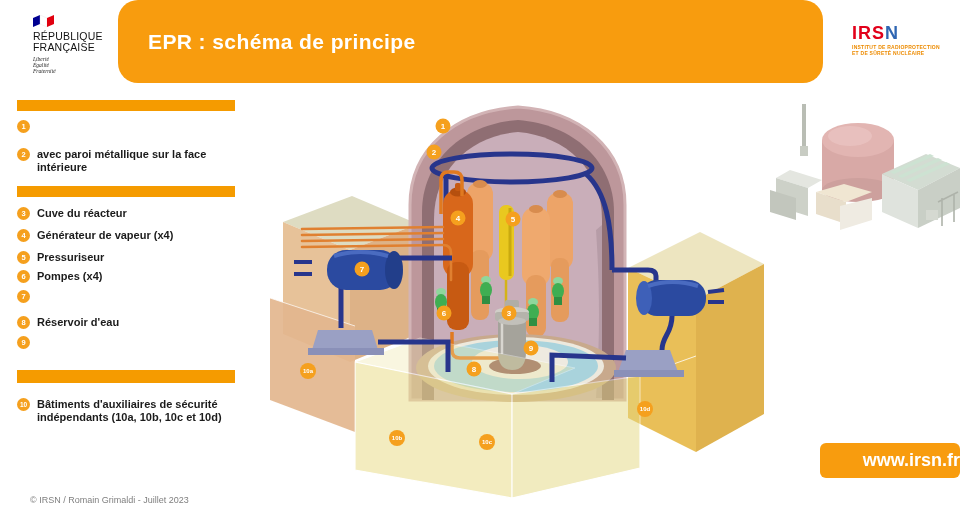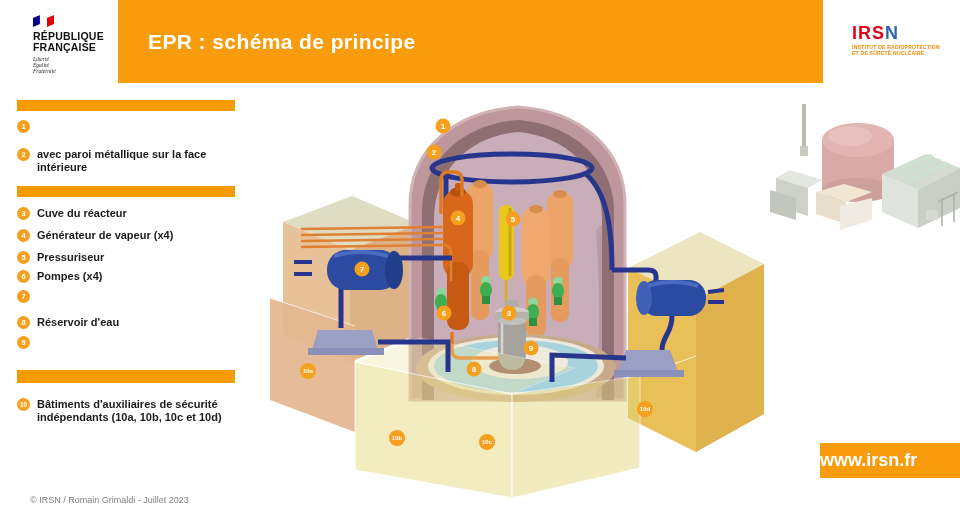--- a/index.html
+++ b/index.html
@@ -1,26 +1,26 @@
 <!DOCTYPE html>
 <html><head>
 <meta charset="utf-8">
 <style>
   html,body{margin:0;padding:0;}
   body{width:960px;height:509px;position:relative;background:#fff;overflow:hidden;
        font-family:"Liberation Sans",sans-serif;-webkit-font-smoothing:antialiased;}
 
   
   .banner{position:absolute;left:118px;top:0;width:705px;height:83px;background:#F89C0E;
-          display:flex;align-items:center;}
+          display:flex;align-items:center;border-radius:20px;}
   .banner h1{margin:0 0 0 30px;color:#fff;font-size:21px;font-weight:600;letter-spacing:.4px;}
 
   .marianne{position:absolute;left:33px;top:15px;}
   .flag{display:block;margin-bottom:3px;}
-  .rf-name{font-size:10.5px;font-weight:700;color:#111;line-height:10.5px;letter-spacing:.2px;}
+  .rf-name{font-size:10.5px;font-weight:400;color:#111;line-height:10.5px;letter-spacing:.2px;}
   .rf-motto{margin-top:4px;font-family:"Liberation Serif",serif;font-style:italic;
             font-size:5.5px;line-height:6px;color:#222;}
 
   .irsn-logo{position:absolute;left:852px;top:24px;line-height:1;}
   .irsn-acronym{font-size:18px;font-weight:800;color:#E2001A;letter-spacing:1px;}
   .irsn-acronym .n-blue{color:#2F66B2;}
   .irsn-sub{margin-top:3px;font-size:5px;font-weight:700;color:#ED8B00;
             letter-spacing:.25px;line-height:5.8px;}
 
   
@@ -28,21 +28,21 @@
   .li{position:absolute;left:17px;width:225px;display:flex;align-items:flex-start;}
   .dot{flex:0 0 13px;width:13px;height:13px;border-radius:50%;background:#F5A01E;color:#fff;
        font-size:7.5px;font-weight:700;display:flex;align-items:center;justify-content:center;
        margin-top:0;}
   .lt{margin-left:7px;font-size:11px;font-weight:600;color:#1b1b1b;line-height:13px;
       white-space:pre-wrap;}
 
   
   .copyright{position:absolute;left:30px;top:459px;font-size:9px;color:#7f7f7f;margin-top:36px;}
   .webbar{position:absolute;left:820px;top:443px;width:140px;height:35px;background:#F89C0E;
-          display:flex;align-items:center;justify-content:flex-start;cursor:pointer;}
+          display:flex;align-items:center;justify-content:flex-end;cursor:pointer;border-radius:6px;}
   .webbar span{color:#fff;font-size:18px;font-weight:700;}
 
   .diagram-svg{position:absolute;left:252px;top:92px;}
   .miniplant-svg{position:absolute;left:770px;top:98px;}
 
   .mk-txt{fill:#fff;font-weight:700;font-family:"Liberation Sans",sans-serif;}
 </style>
 </head>
 <body>
 

